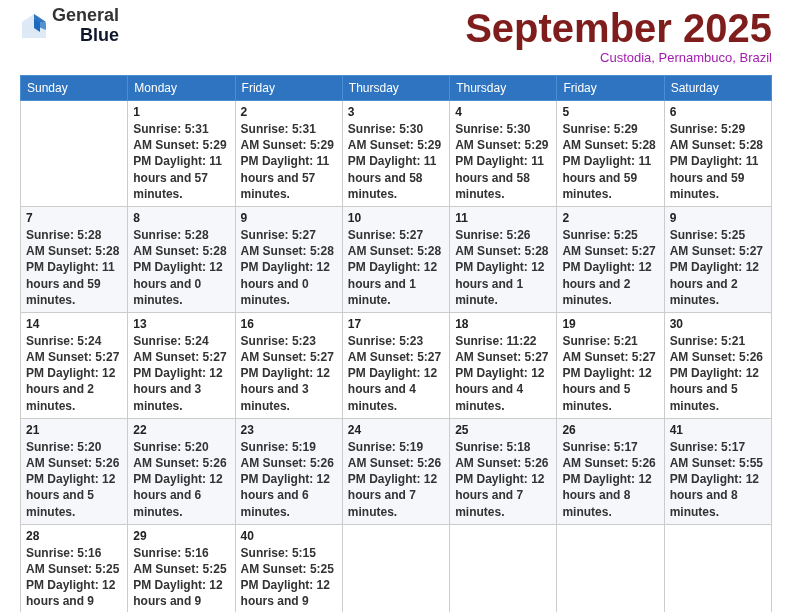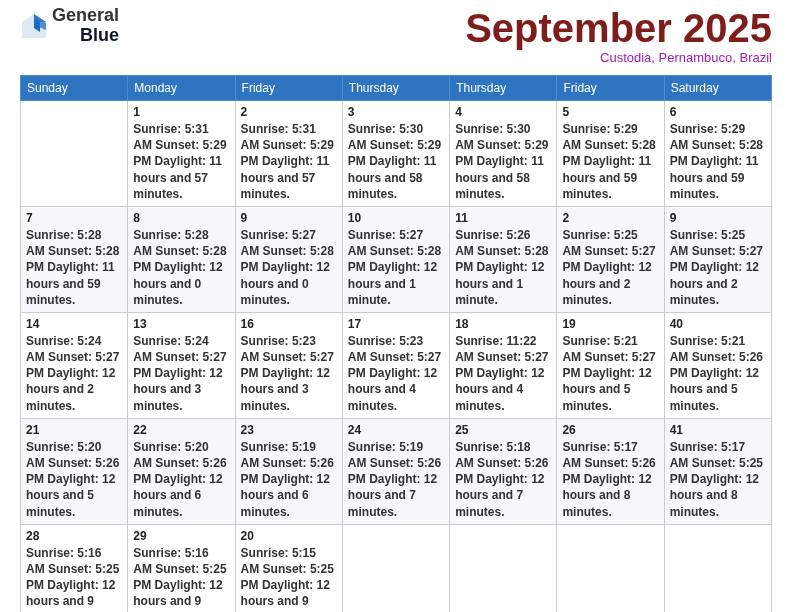--- a/index.html
+++ b/index.html
@@ -266,21 +266,21 @@
 and 4 minutes.</div>
           </td>
           <td>
             <span class="day-num">19</span>
             <div class="day-info">Sunrise: 5:21 AM
 Sunset: 5:27 PM
 Daylight: 12 hours
 and 5 minutes.</div>
           </td>
           <td>
-            <span class="day-num">40</span>
+            <span class="day-num">30</span>
             <div class="day-info">Sunrise: 5:21 AM
 Sunset: 5:26 PM
 Daylight: 12 hours
 and 5 minutes.</div>
           </td>
         </tr>
         <tr>
           <td>
             <span class="day-num">21</span>
             <div class="day-info">Sunrise: 5:20 AM
@@ -319,42 +319,42 @@
           <td>
             <span class="day-num">26</span>
             <div class="day-info">Sunrise: 5:17 AM
 Sunset: 5:26 PM
 Daylight: 12 hours
 and 8 minutes.</div>
           </td>
           <td>
             <span class="day-num">41</span>
             <div class="day-info">Sunrise: 5:17 AM
-Sunset: 5:25 PM
+Sunset: 5:55 PM
 Daylight: 12 hours
 and 8 minutes.</div>
           </td>
         </tr>
         <tr class="last-row">
           <td>
             <span class="day-num">28</span>
             <div class="day-info">Sunrise: 5:16 AM
 Sunset: 5:25 PM
 Daylight: 12 hours
 and 9 minutes.</div>
           </td>
           <td>
             <span class="day-num">29</span>
             <div class="day-info">Sunrise: 5:16 AM
 Sunset: 5:25 PM
 Daylight: 12 hours
 and 9 minutes.</div>
           </td>
           <td>
-            <span class="day-num">20</span>
+            <span class="day-num">40</span>
             <div class="day-info">Sunrise: 5:15 AM
 Sunset: 5:25 PM
 Daylight: 12 hours
 and 9 minutes.</div>
           </td>
           <td class="empty-cell"></td>
           <td class="empty-cell"></td>
           <td class="empty-cell"></td>
           <td class="empty-cell"></td>
         </tr>

